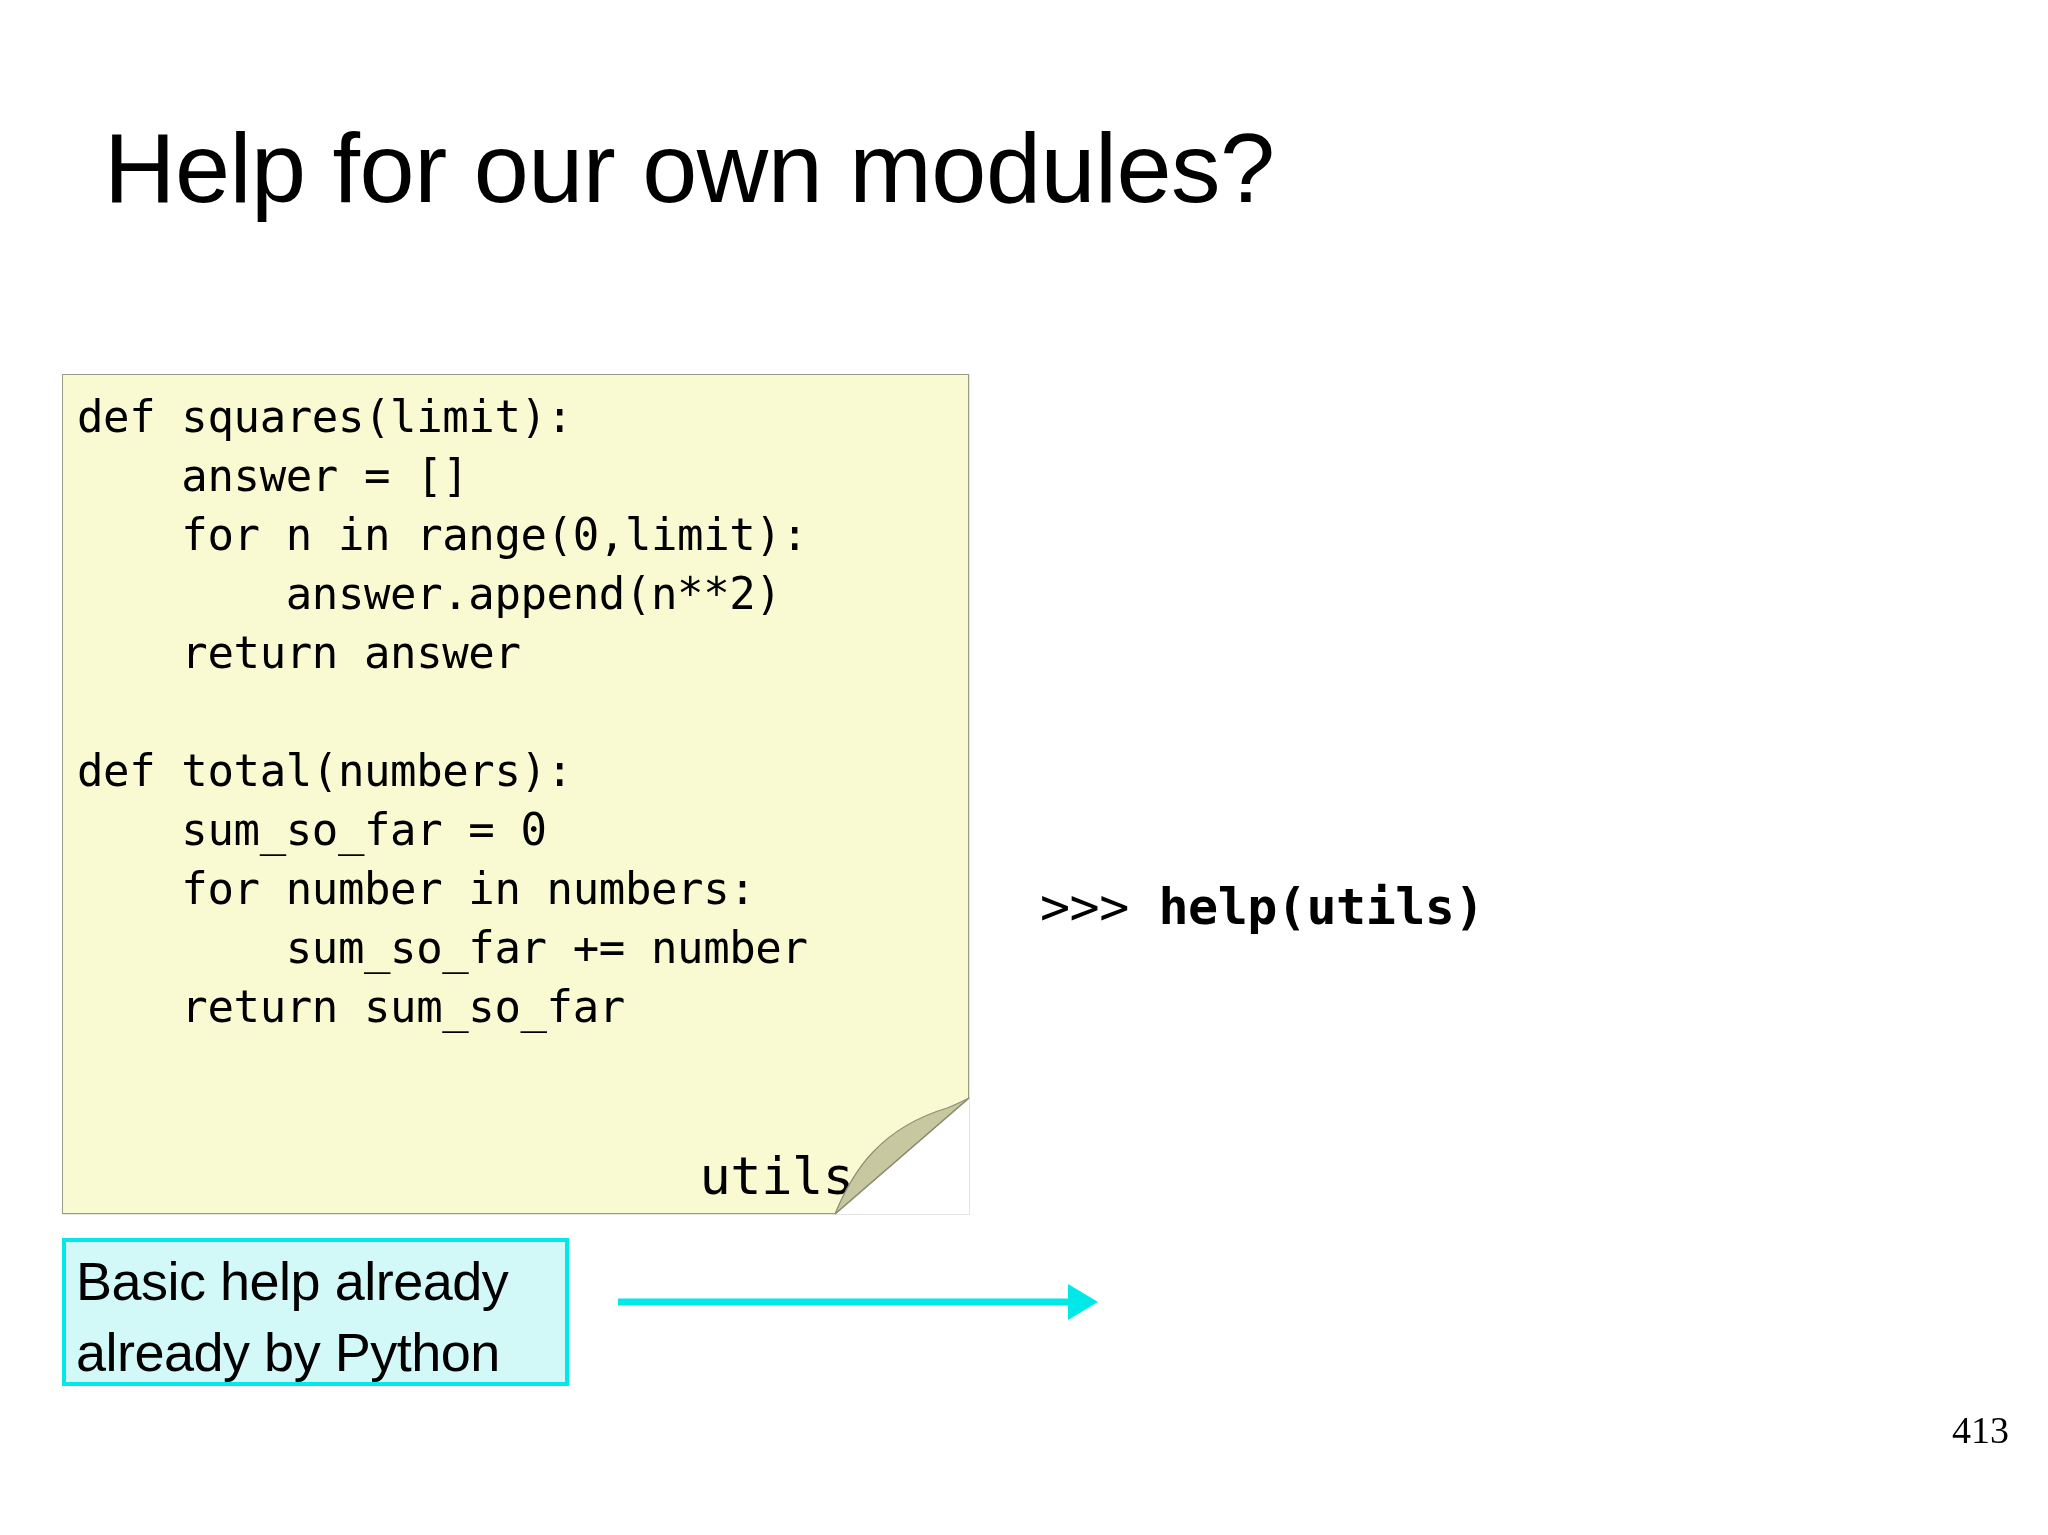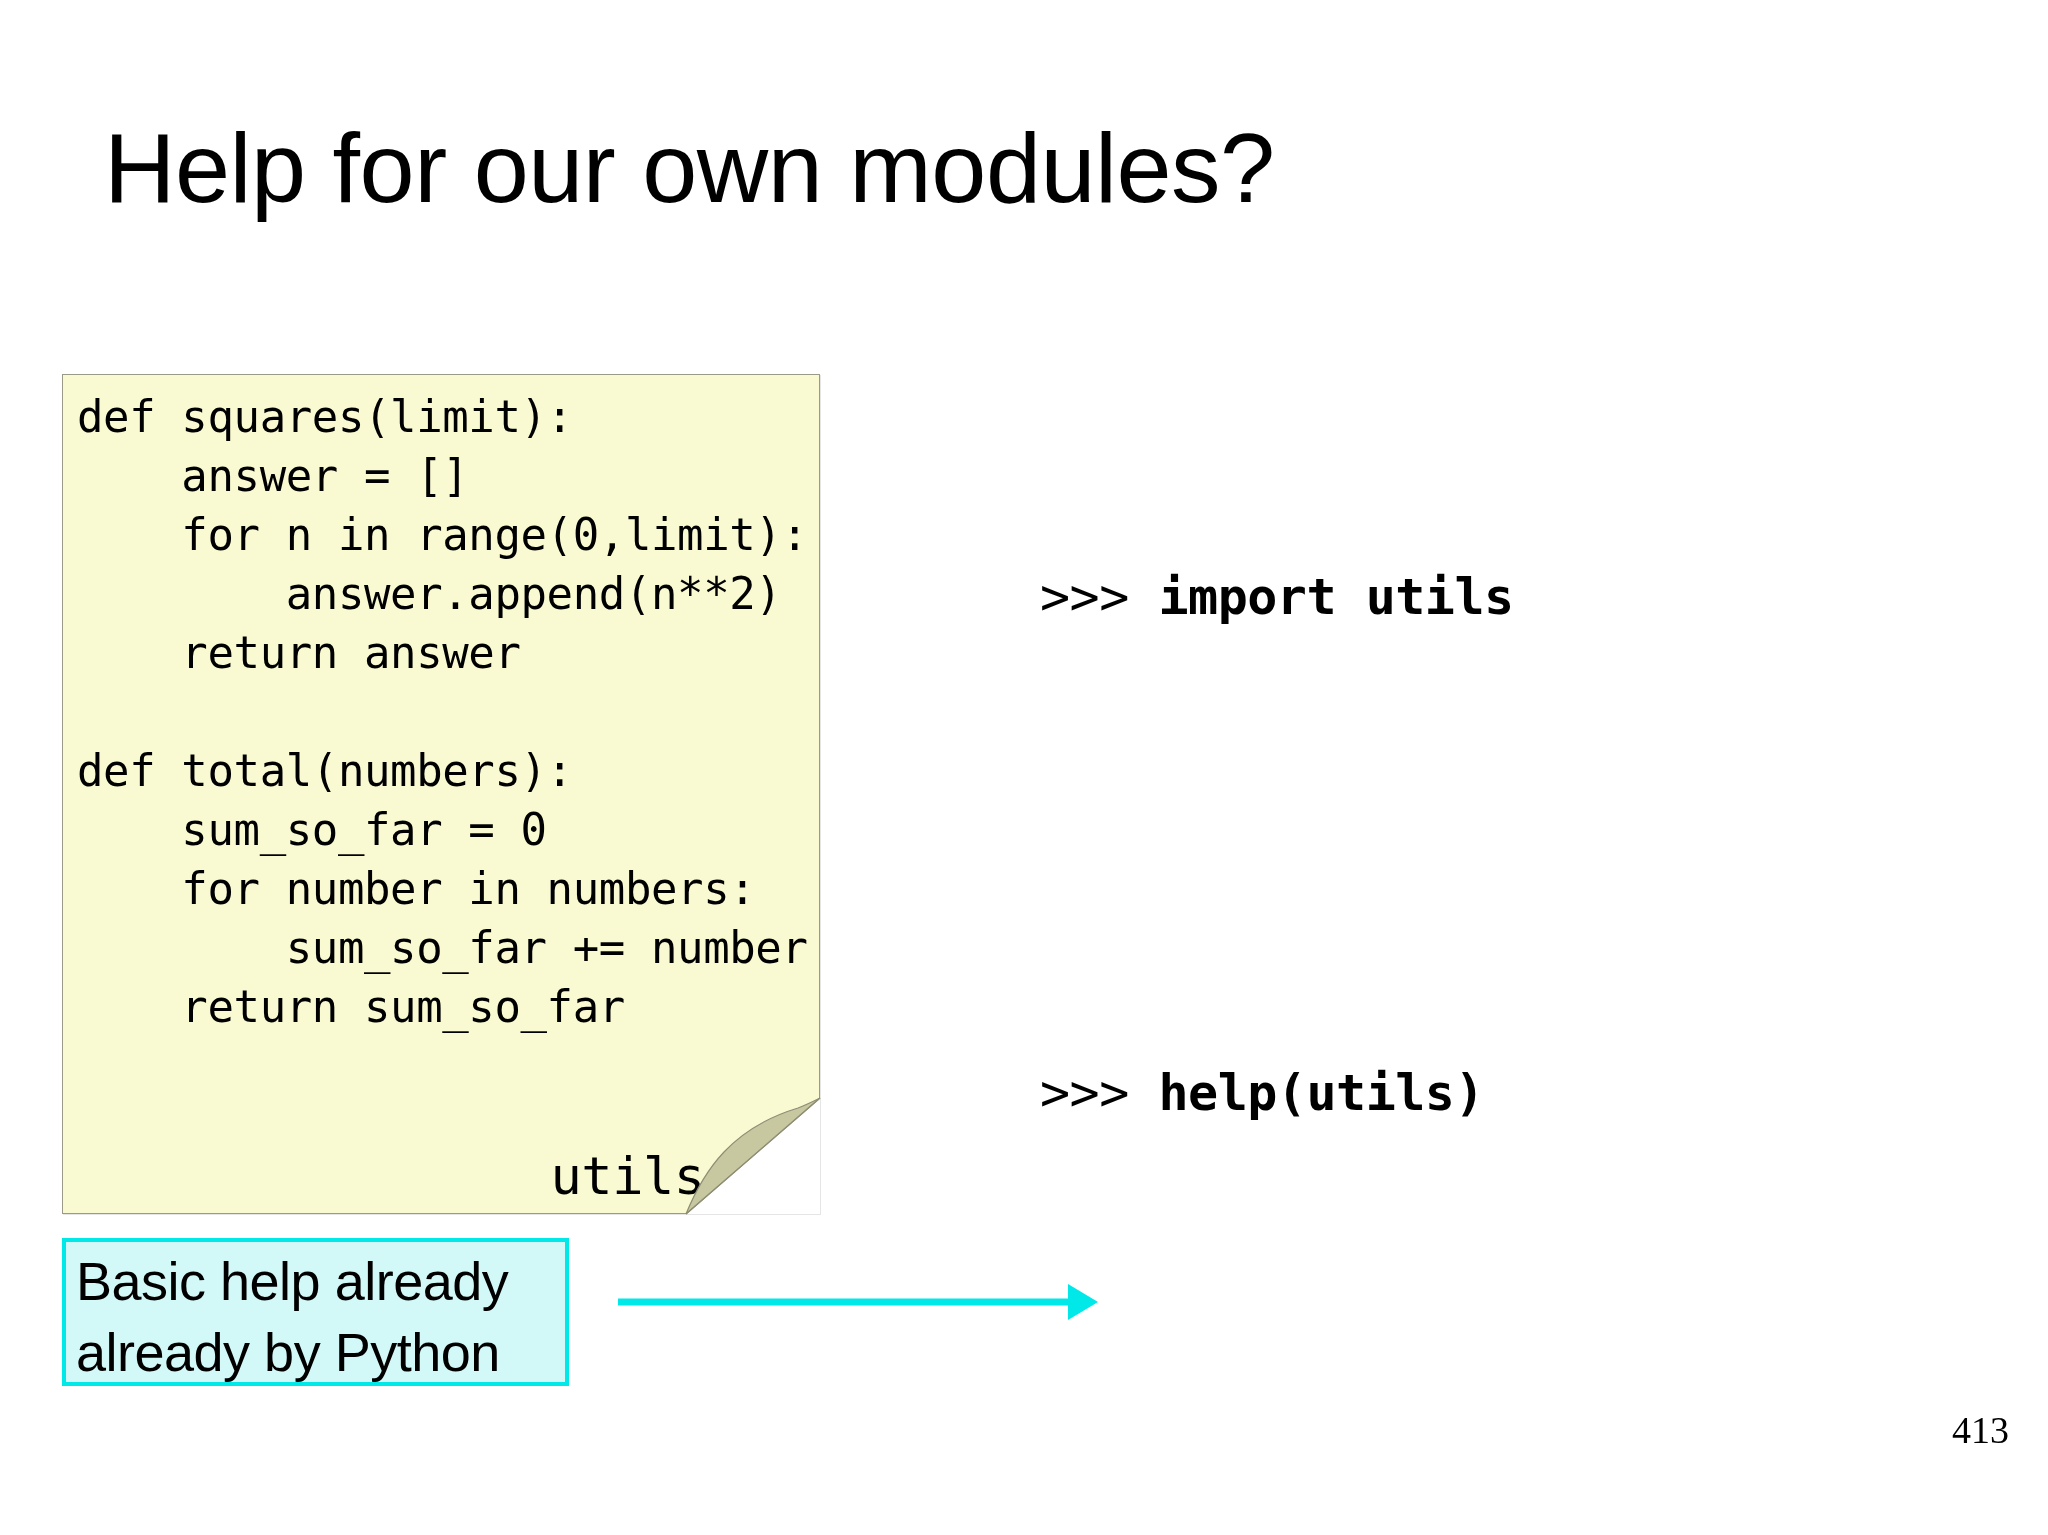--- a/index.html
+++ b/index.html
@@ -28,21 +28,21 @@
     color: #000000;
     white-space: nowrap;
     letter-spacing: -0.5px;
   }
 
   
   #code-card {
     position: absolute;
     left: 62px;
     top: 374px;
-    width: 758px;
+    width: 907px;
     height: 840px;
     background: #FAFAD2;
     border: 1px solid #9a9a86;
     box-sizing: border-box;
     box-shadow: 1px 1px 0 rgba(0,0,0,0.10);
   }
   #code-text {
     position: absolute;
     left: 14px;
     top: 12px;
@@ -166,21 +166,20 @@
     <polygon points="134,0 134,116 0,116" fill="#ffffff"></polygon>
 
     <path d="M134,0 L0,116 C18,72 46,30 112,10 C120,7 128,3 134,0 Z" fill="#C8C8A0" stroke="#8e8e76" stroke-width="1.2"></path>
     <line x1="134" y1="0" x2="0" y2="116" stroke="#8e8e76" stroke-width="1.2"></line>
   </svg>
 
 </div>
 
 <div id="console">
 
-  <div class="console-line"><span class="prompt">&gt;&gt;&gt; </span><span class="cmd">import utils</span></div>
 
   <div class="console-line gap"></div>
 
   <div class="console-line"><span class="prompt">&gt;&gt;&gt; </span><span class="cmd">help(utils)</span></div>
 
   <div class="console-line gap"></div>
 
   
   
 

